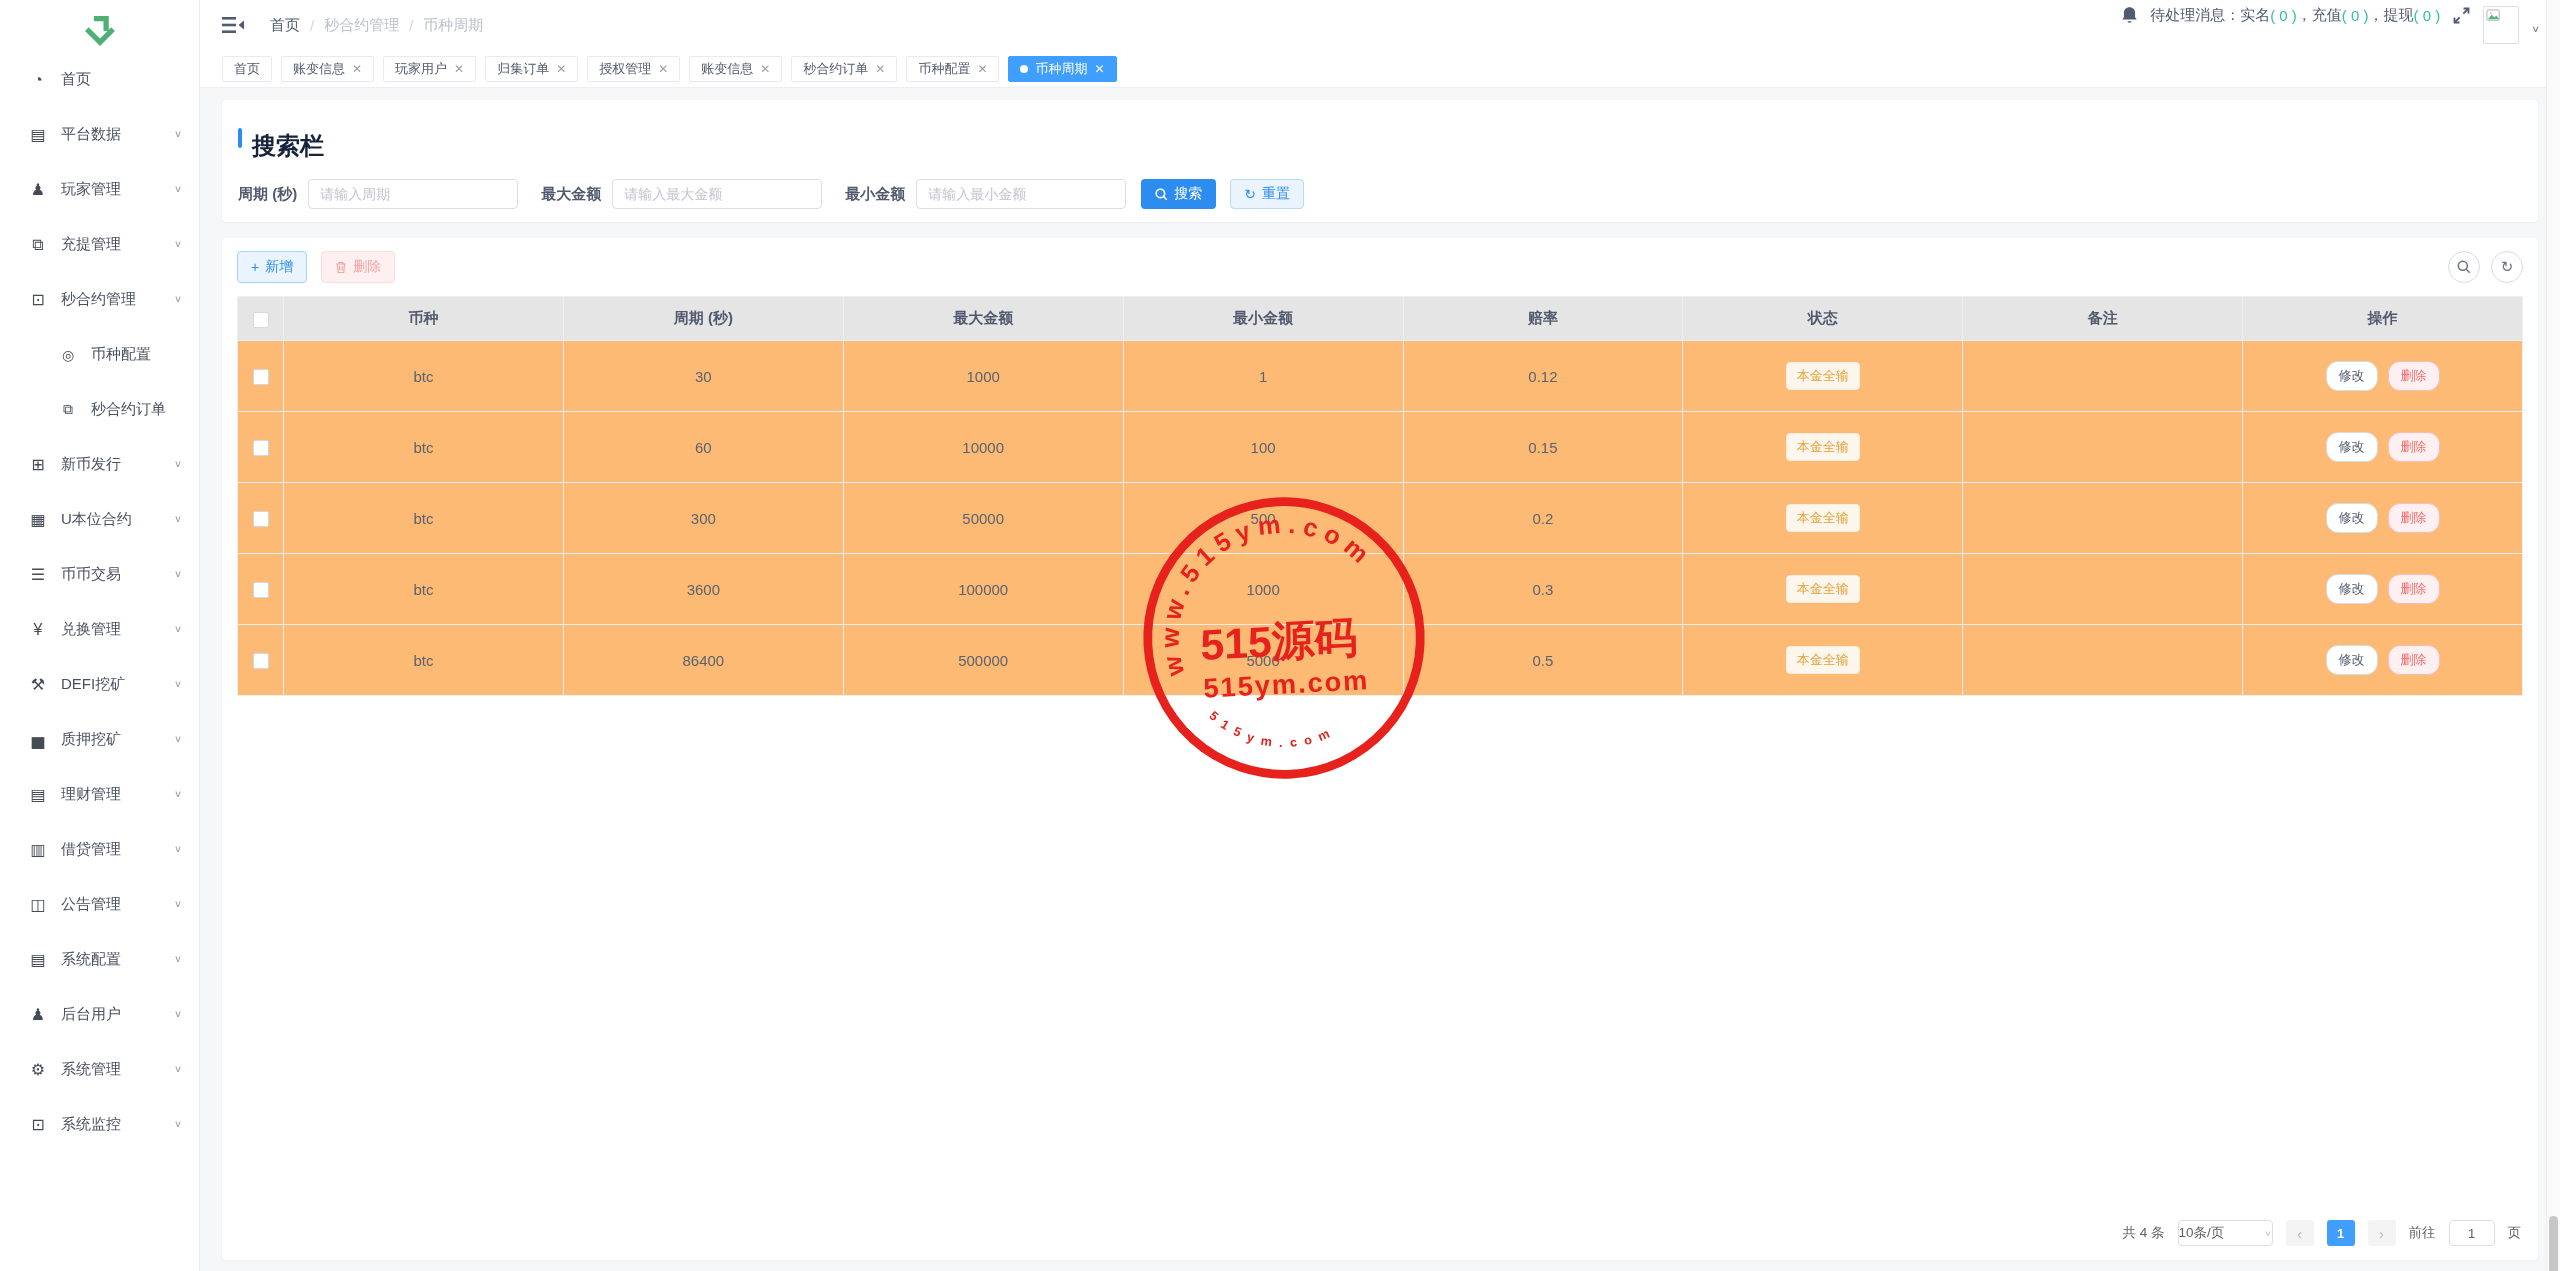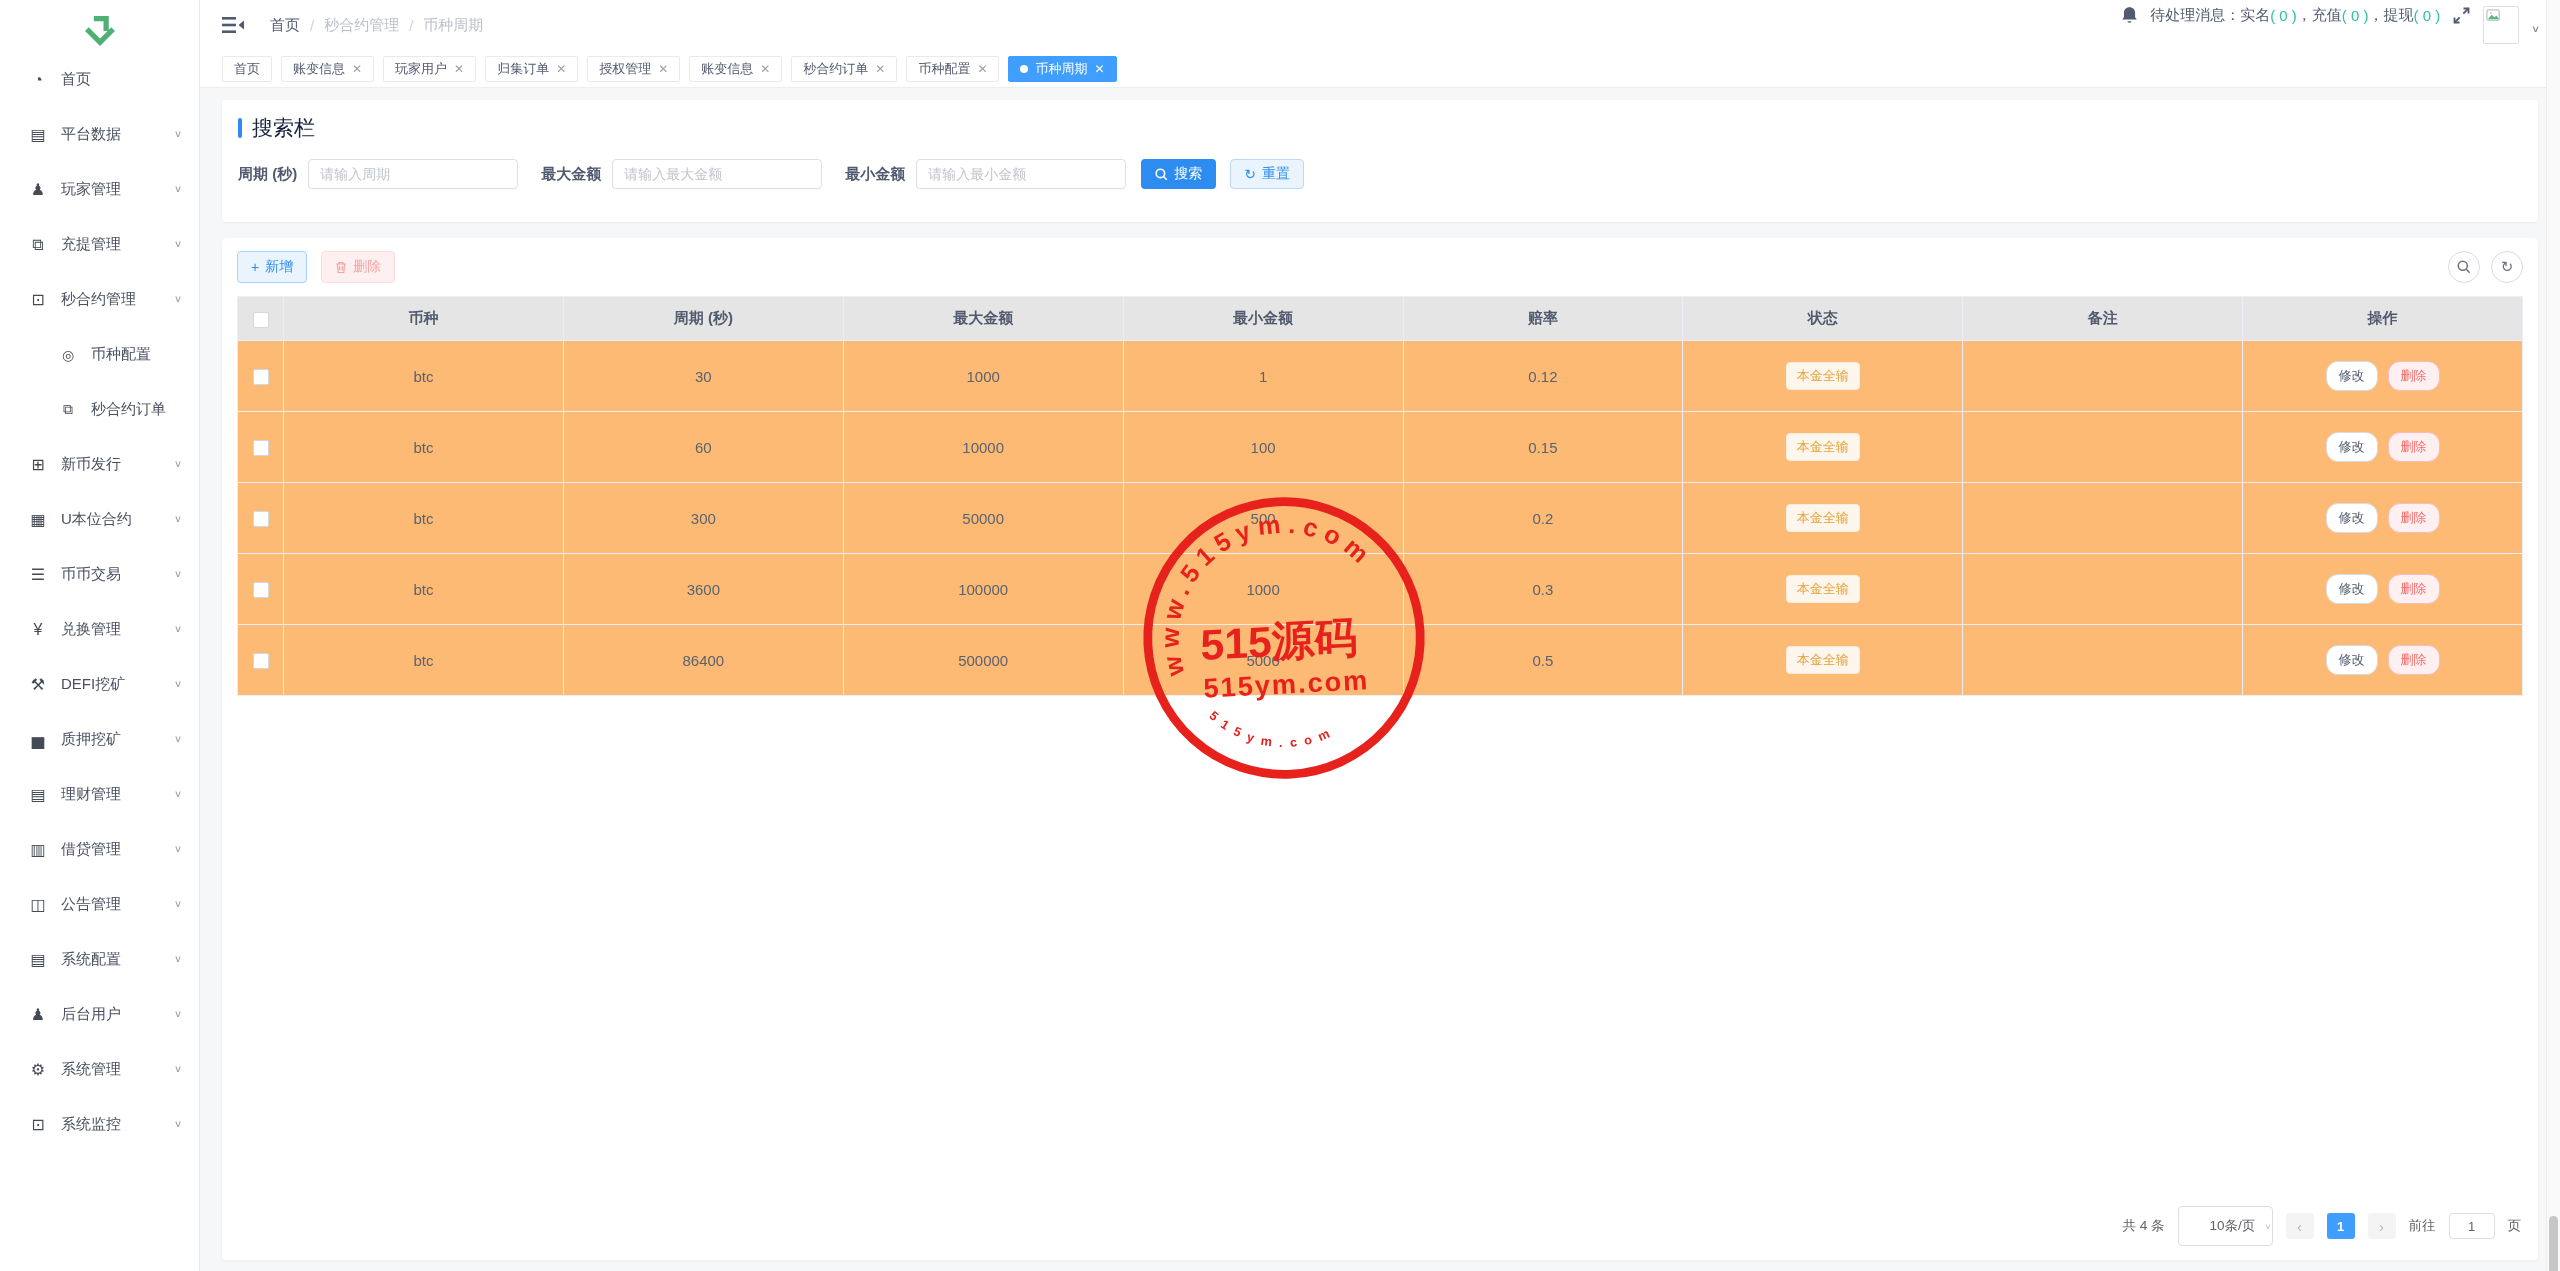--- a/index.html
+++ b/index.html
@@ -40,21 +40,21 @@
   .tab.active{background:#409eff;border-color:#409eff;color:#fff;}
   .tab.active .x{color:#fff;}
   .dot{width:8px;height:8px;border-radius:50%;background:#fff;display:inline-block;}
   
   .content{position:absolute;top:88px;left:0;right:14px;bottom:0;padding:12px 8px 11px 22px;
     display:flex;flex-direction:column;gap:16px;}
   .card{background:#fff;border-radius:4px;box-shadow:0 1px 3px rgba(0,21,41,.05);}
   .search-card{height:122px;padding:14px 16px;flex:0 0 auto;}
   .card-title{display:flex;align-items:center;gap:10px;}
   .tbar{width:4px;height:20px;border-radius:2px;background:#2d8cf0;}
-  .ttext{font-size:21px;font-weight:normal;color:#17233d;}
+  .ttext{font-size:24px;font-weight:bold;color:#17233d;margin-top:16px;}
   .form-row{margin-top:17px;display:flex;align-items:center;}
   .flabel{font-size:15px;font-weight:bold;color:#515a6e;margin-right:11px;white-space:nowrap;}
   .finput{width:210px;height:30px;border:1px solid #dcdee2;border-radius:4px;padding:0 11px;
     font-size:14px;color:#515a6e;outline:none;margin-right:23px;font-family:inherit;}
   .finput::placeholder{color:#c0c4cc;}
   .btn{display:inline-flex;align-items:center;justify-content:center;gap:6px;height:30px;
     padding:4px 13px;border-radius:4px;font-size:14px;cursor:pointer;border:1px solid transparent;white-space:nowrap;font-family:inherit;}
   .btn-primary{background:#2d8cf0;color:#fff;}
   .btn-plain{background:#eaf4fe;color:#2d8cf0;border-color:#badafb;margin-left:14px;}
   
@@ -74,22 +74,22 @@
     background:#fff;cursor:pointer;vertical-align:middle;}
   .badge{display:inline-block;padding:4px 10px;font-size:13px;border-radius:4px;background:#fdf6ec;
     color:#e6a23c;border:1px solid #faecd8;}
   .row-btn{display:inline-flex;align-items:center;justify-content:center;height:30px;padding:0 12px;
     border-radius:12px;font-size:13px;cursor:pointer;font-family:inherit;}
   .row-edit{background:#fff;border:1px solid #d9dbe0;color:#515a6e;}
   .row-del{background:#fef0f0;border:1px solid #f9bcbc;color:#f56c6c;margin-left:10px;}
   
   .pager{margin-top:auto;display:flex;align-items:center;justify-content:flex-end;gap:13px;
     padding:10px 2px 4px;color:#606266;font-size:13.5px;}
-  .psel{width:95px;height:40px;border:1px solid #dcdee2;border-radius:4px;display:flex;
-    align-items:center;justify-content:flex-end;gap:9px;cursor:pointer;color:#606266;}
+  .psel{width:95px;height:26px;border:1px solid #dcdee2;border-radius:4px;display:flex;
+    align-items:center;justify-content:space-between;gap:9px;cursor:pointer;color:#606266;}
   .psel .caret{font-size:10px;color:#c0c4cc;transform:scaleY(.8);}
   .pbtn{width:28px;height:26px;border-radius:3px;background:#f4f4f5;color:#b4b9c2;display:flex;
     align-items:center;justify-content:center;font-size:15px;cursor:pointer;}
   .pcur{width:28px;height:26px;border-radius:3px;background:#409eff;color:#fff;display:flex;
     align-items:center;justify-content:center;font-size:13px;font-weight:bold;cursor:pointer;}
   .pgoto{width:46px;height:26px;border:1px solid #dcdee2;border-radius:4px;text-align:center;
     font-size:13px;color:#606266;outline:none;font-family:inherit;}
   
   .vscroll{position:fixed;right:0;top:0;width:14px;height:1271px;background:#fafafa;
     border-left:1px solid #ececec;z-index:40;}

